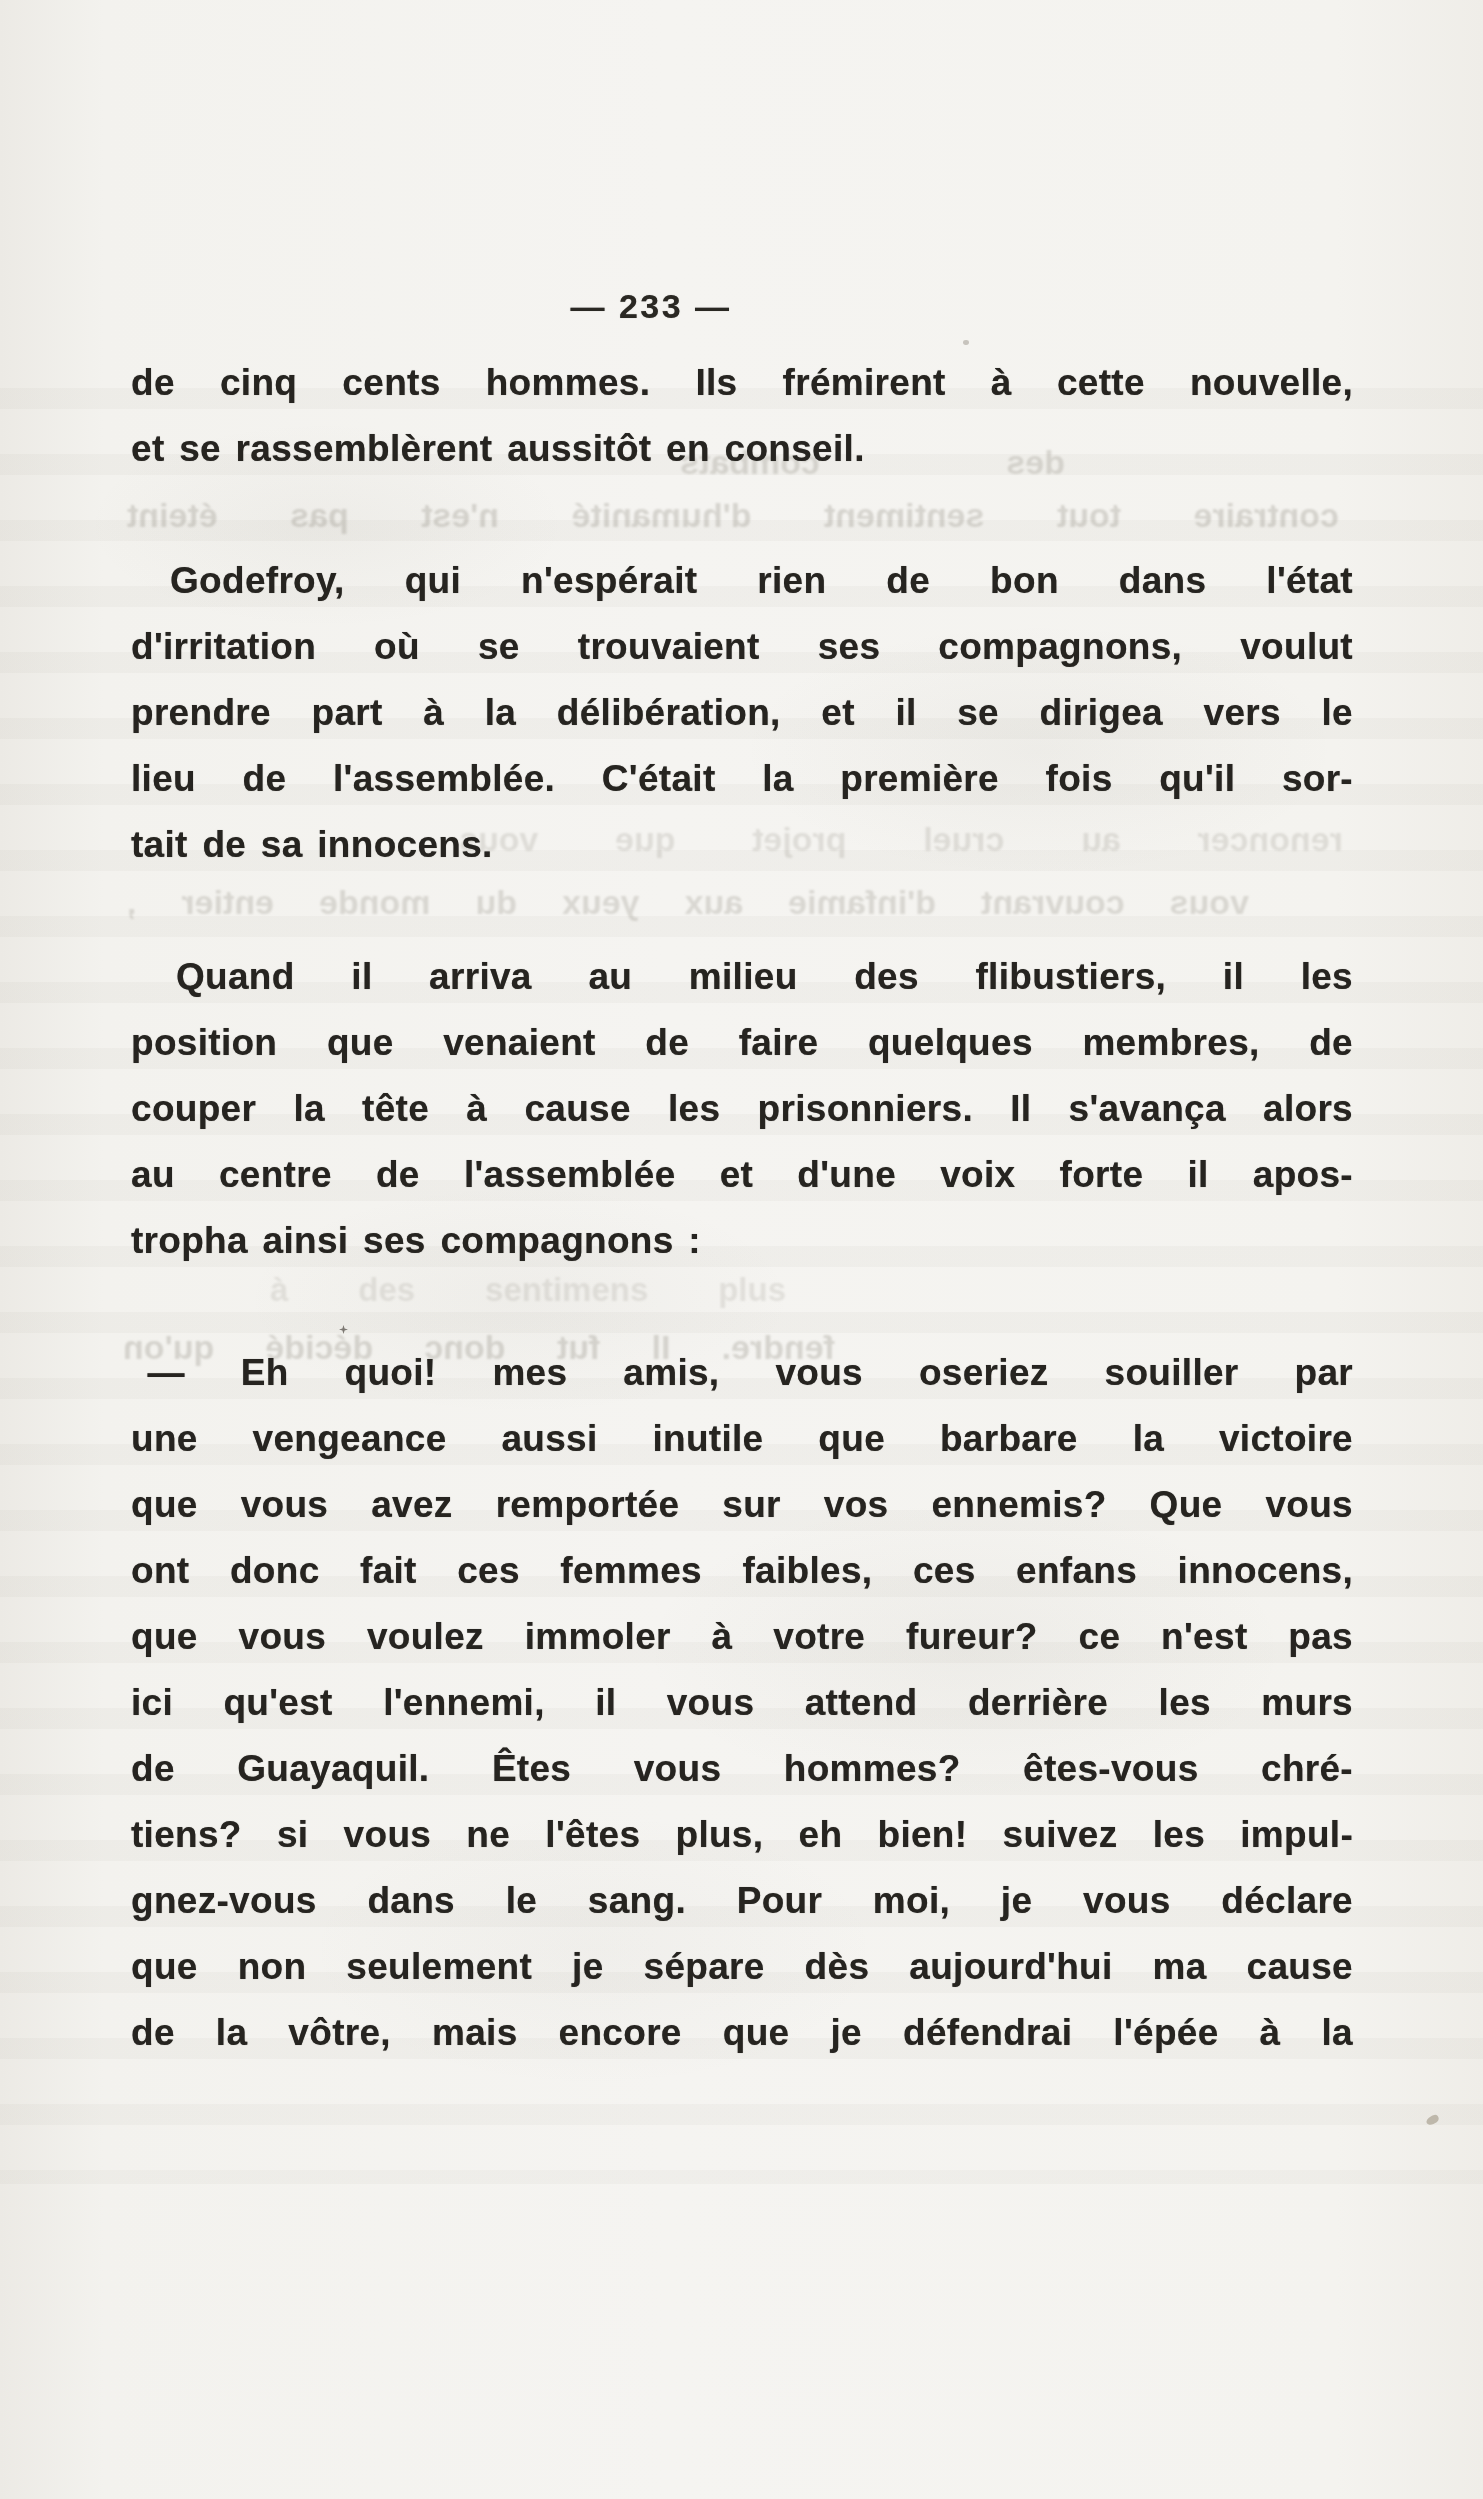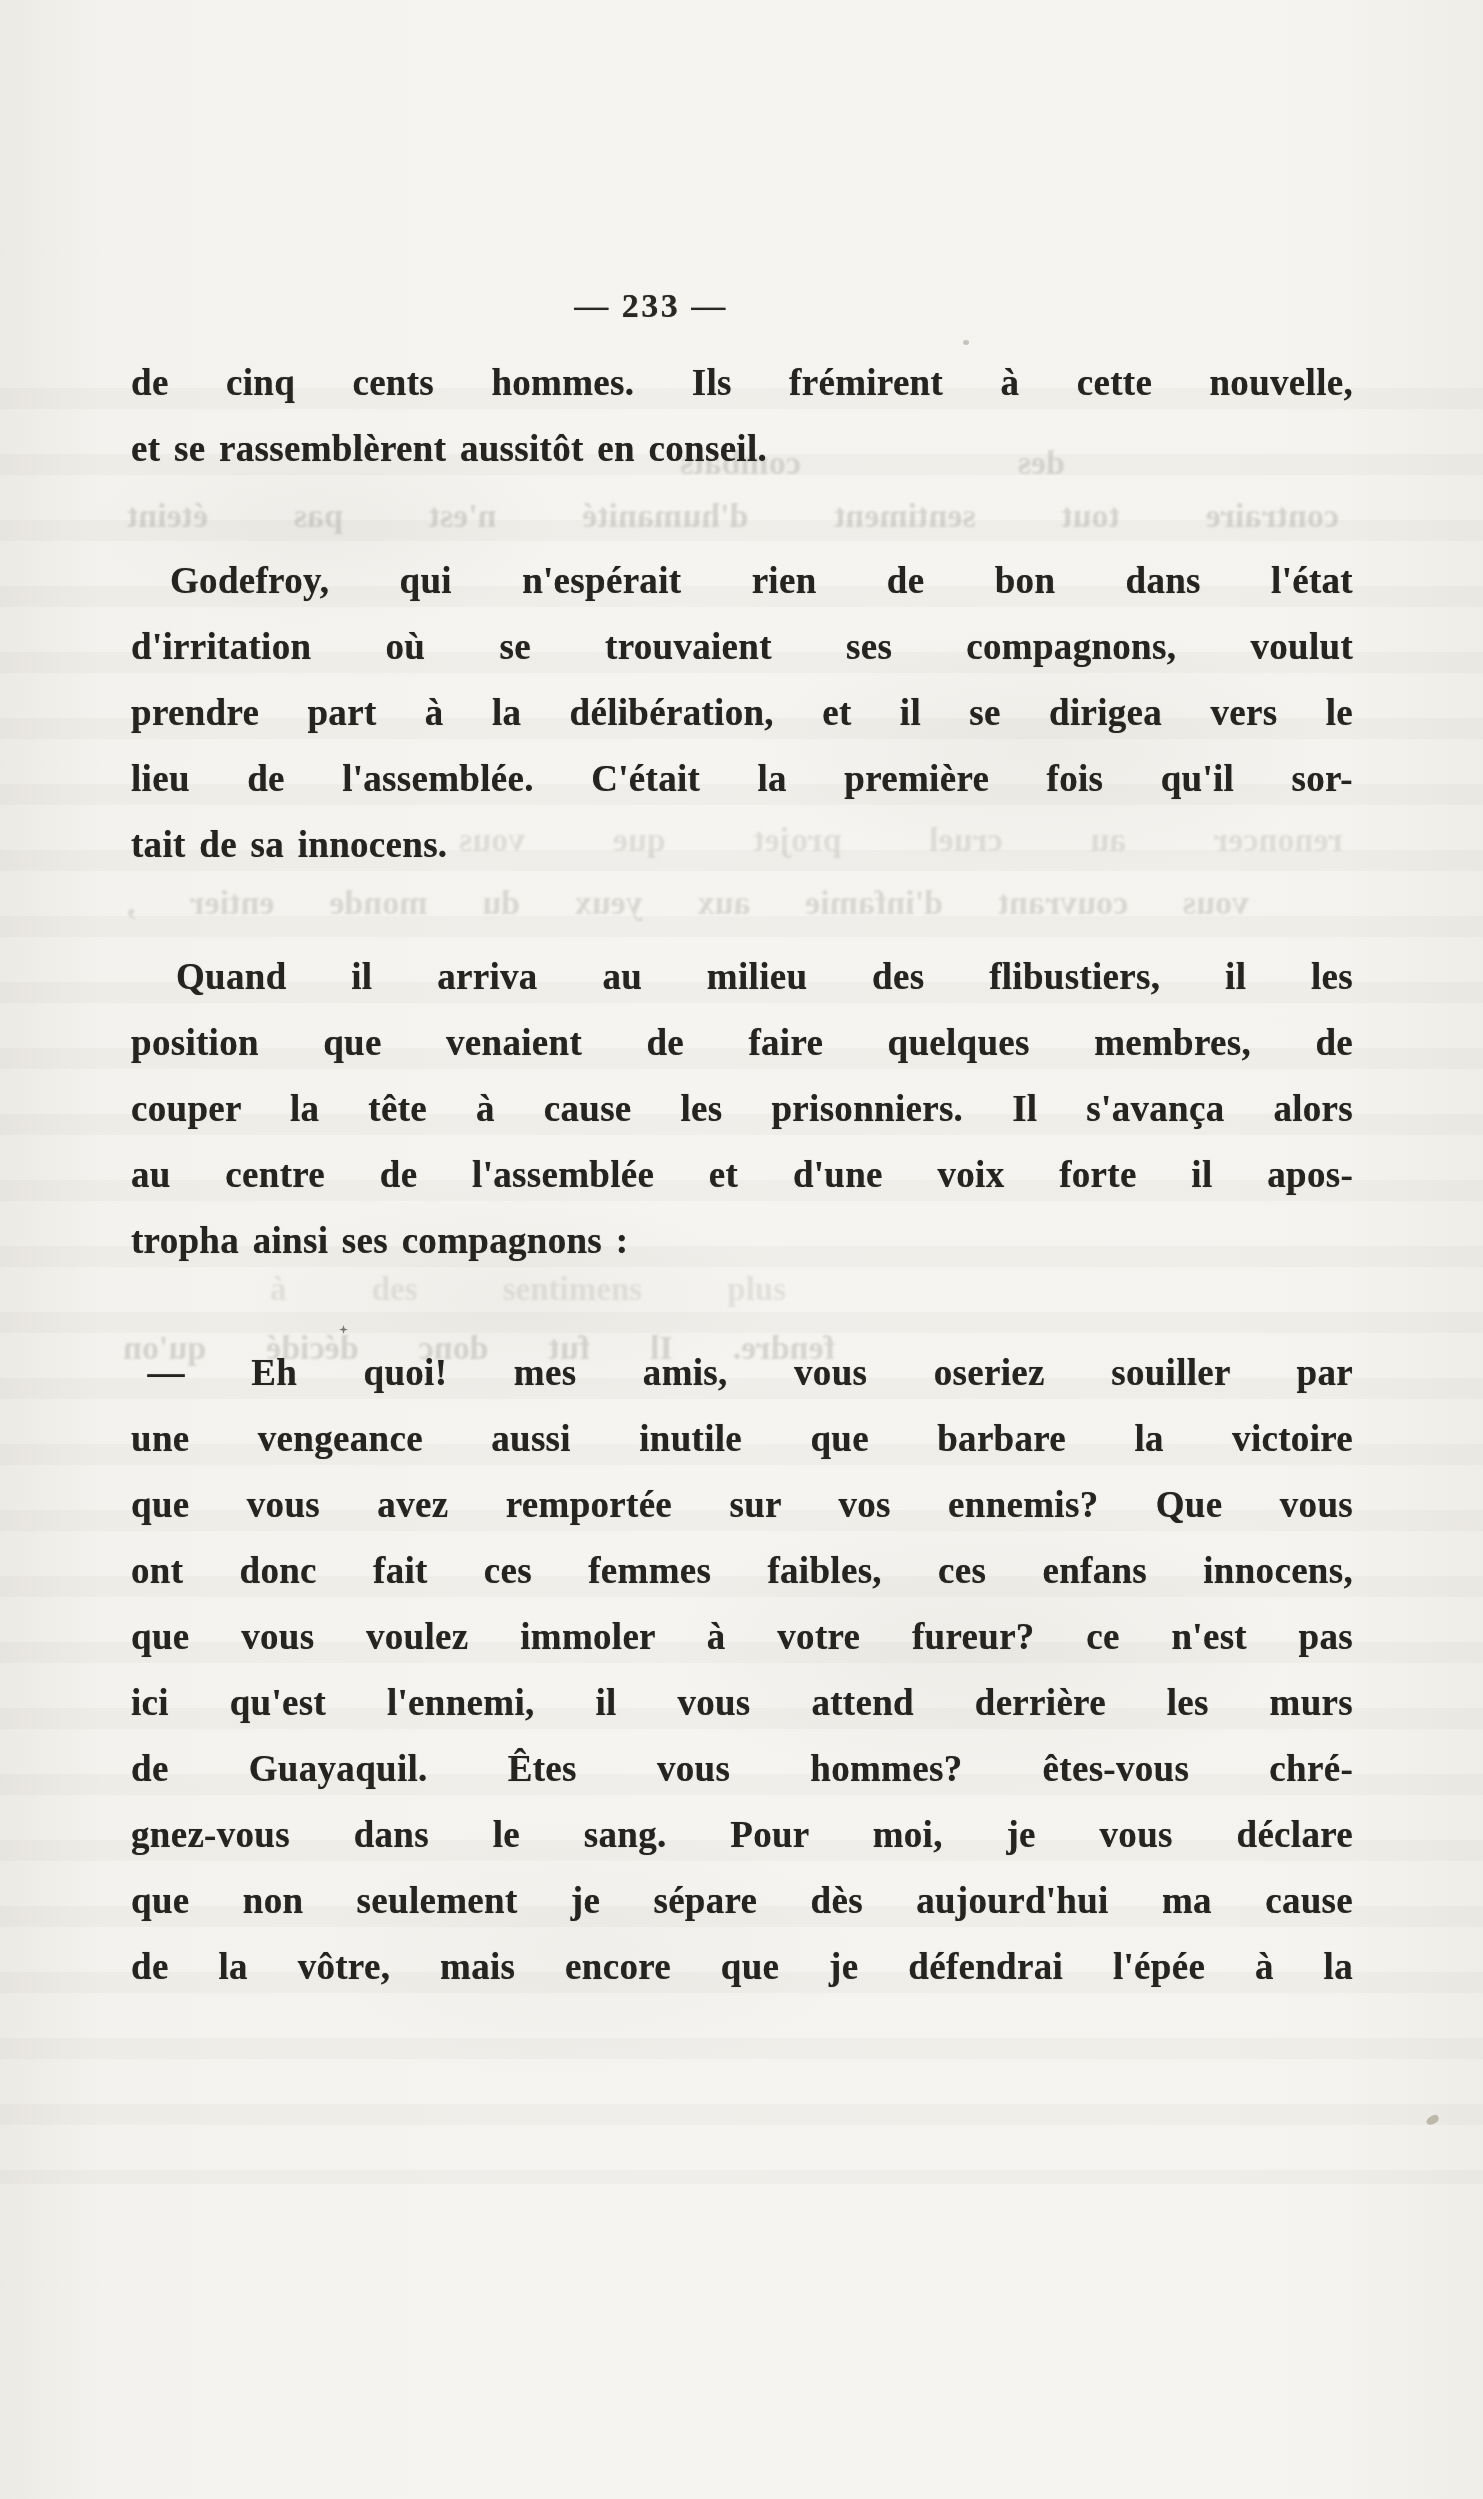--- a/index.html
+++ b/index.html
@@ -2,21 +2,21 @@
 <html style="font-size:13px"><head>
 <meta charset="utf-8">
 <style>
   html,body{margin:0;padding:0;background:#d8d6d1;}
   .page{
     position:relative;
     width:1484px;height:2500px;
     background:
       linear-gradient(90deg,#eceae5 0%,#f3f2ee 7%,#f5f4f1 45%,#f4f3ef 90%,#efede8 100%);
     overflow:hidden;
-    font-family:Liberation Serif, serif;
+    font-family:Liberation Sans, sans-serif;
   }
   .mottle{
     position:absolute;inset:0;pointer-events:none;
     background:
       radial-gradient(344px 147px at 22% 21%, rgba(125,120,105,0.05), transparent 70%),
       radial-gradient(426px 180px at 70% 30%, rgba(125,120,105,0.06), transparent 70%),
       radial-gradient(393px 164px at 35% 52%, rgba(125,120,105,0.05), transparent 70%),
       radial-gradient(459px 213px at 65% 66%, rgba(125,120,105,0.06), transparent 70%),
       radial-gradient(409px 197px at 40% 78%, rgba(125,120,105,0.045), transparent 70%),
       repeating-linear-gradient(180deg, transparent 0px, transparent 38px,
@@ -97,20 +97,21 @@
         <div class="line last">tropha ainsi ses compagnons :</div>
       </div>
       <div class="para">
         <div class="line" style="text-indent: 16.4px;">— Eh quoi! mes amis, vous oseriez souiller par</div>
         <div class="line">une vengeance aussi inutile que barbare la victoire</div>
         <div class="line">que vous avez remportée sur vos ennemis? Que vous</div>
         <div class="line">ont donc fait ces femmes faibles, ces enfans innocens,</div>
         <div class="line">que vous voulez immoler à votre fureur? ce n'est pas</div>
         <div class="line">ici qu'est l'ennemi, il vous attend derrière les murs</div>
         <div class="line">de Guayaquil. Êtes vous hommes? êtes-vous chré-</div>
+        <div class="line">tiens? si vous ne l'êtes plus, eh bien! suivez les impul-</div>
         <div class="line">gnez-vous dans le sang. Pour moi, je vous déclare</div>
         <div class="line">que non seulement je sépare dès aujourd'hui ma cause</div>
         <div class="line">de la vôtre, mais encore que je défendrai l'épée à la</div>
       </div>
     </div>
 
   <div class="speck s1" style="left:339px;top:1325px;"></div>
   <div class="speck s2" style="left:1426px;top:2116px;"></div>
   <div class="speck s3" style="left:963px;top:340px;"></div>
 </div>

